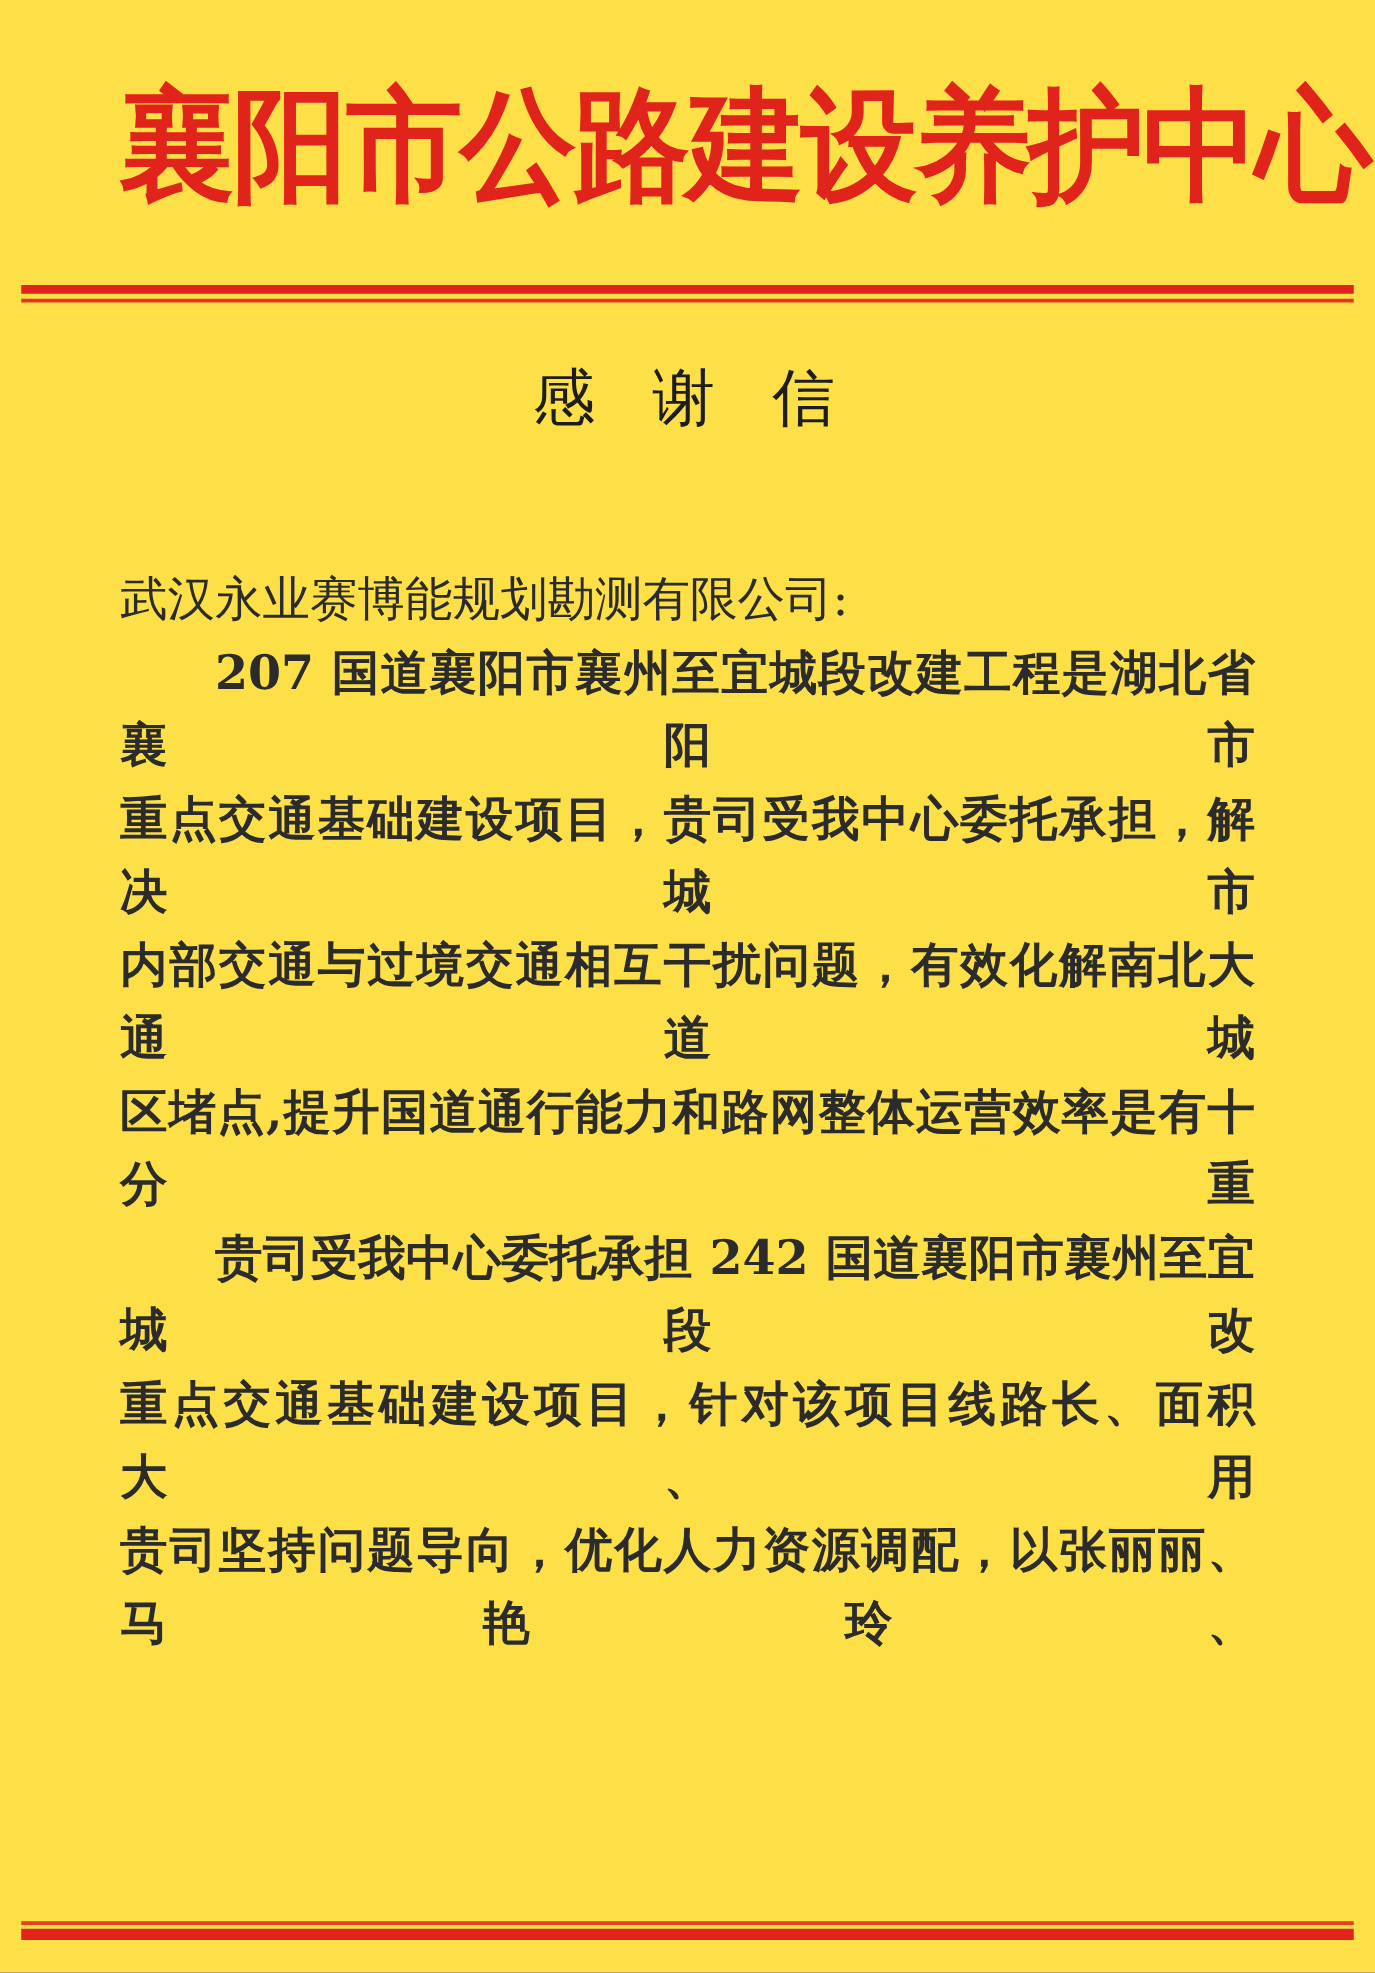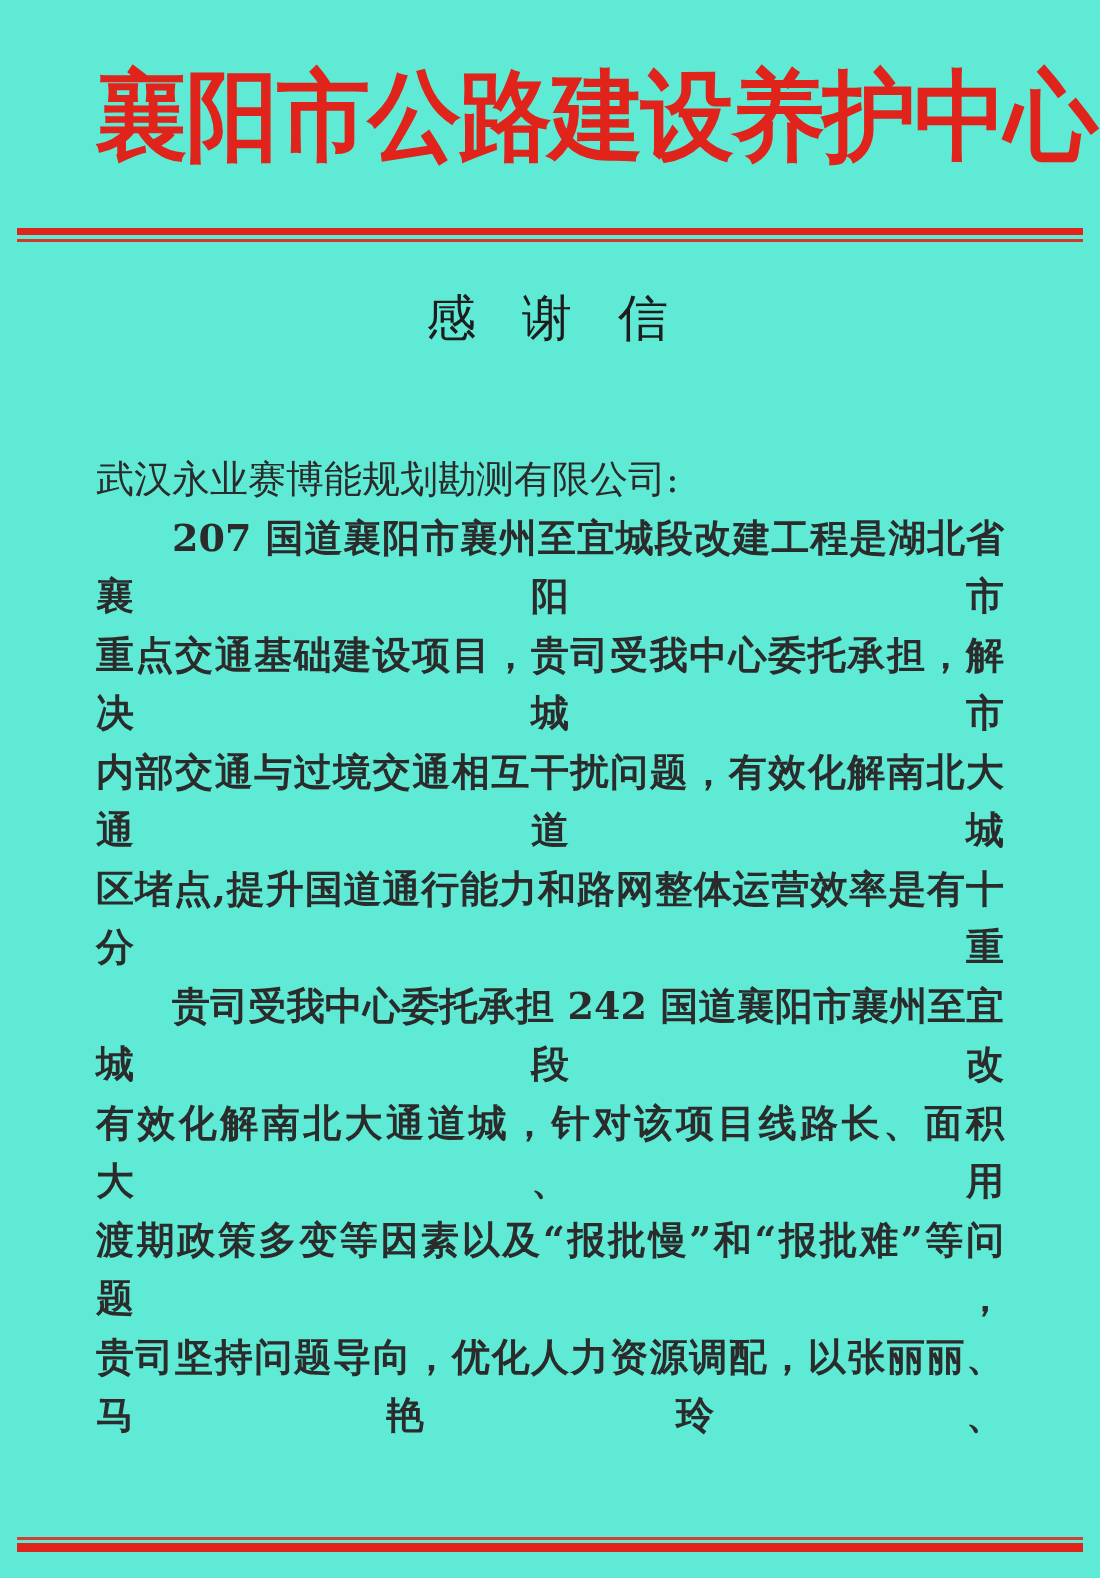--- a/index.html
+++ b/index.html
@@ -1,21 +1,21 @@
 <!DOCTYPE html>
 <html><head>
 <meta charset="utf-8">
 <style>
   html, body { margin: 0; padding: 0; background: #888; }
   .page {
     position: relative;
     width: 1100px;
     height: 1578px;
     margin: 0 auto;
-    background: #5eead4;
+    background: #fde047;
     overflow: hidden;
     font-family: "DejaVu Serif", "Liberation Serif", serif;
   }
   
   .org-name {
     margin: 40px 95px 0 95px;
     color: #e0241b;
     font-size: 93px;
     font-weight: bold;
     line-height: 1.55;
@@ -80,22 +80,21 @@
 
   <h1 class="doc-title">感 谢 信</h1>
 
   <div class="body-text">
     <p>武汉永业赛博能规划勘测有限公司:</p>
     <p class="line-just line-indent">207 国道襄阳市襄州至宜城段改建工程是湖北省襄阳市</p>
     <p class="line-just">重点交通基础建设项目，贵司受我中心委托承担，解决城市</p>
     <p class="line-just">内部交通与过境交通相互干扰问题，有效化解南北大通道城</p>
     <p class="line-just">区堵点,提升国道通行能力和路网整体运营效率是有十分重</p>
     <p class="line-just line-indent">贵司受我中心委托承担 242 国道襄阳市襄州至宜城段改</p>
-    <p class="line-just">有效化解南北大通道城，针对该项目线路长、面积大、用</p>
-    <p class="line-just">渡期政策多变等因素以及“报批慢”和“报批难”等问题，</p>
+    <p class="line-just">重点交通基础建设项目，针对该项目线路长、面积大、用</p>
     <p class="line-just">贵司坚持问题导向，优化人力资源调配，以张丽丽、马艳玲、</p>
 
   </div>
 
   <div class="footer-rules">
     <div class="thin"></div>
     <div class="gap"></div>
     <div class="thick"></div>
   </div>
 

